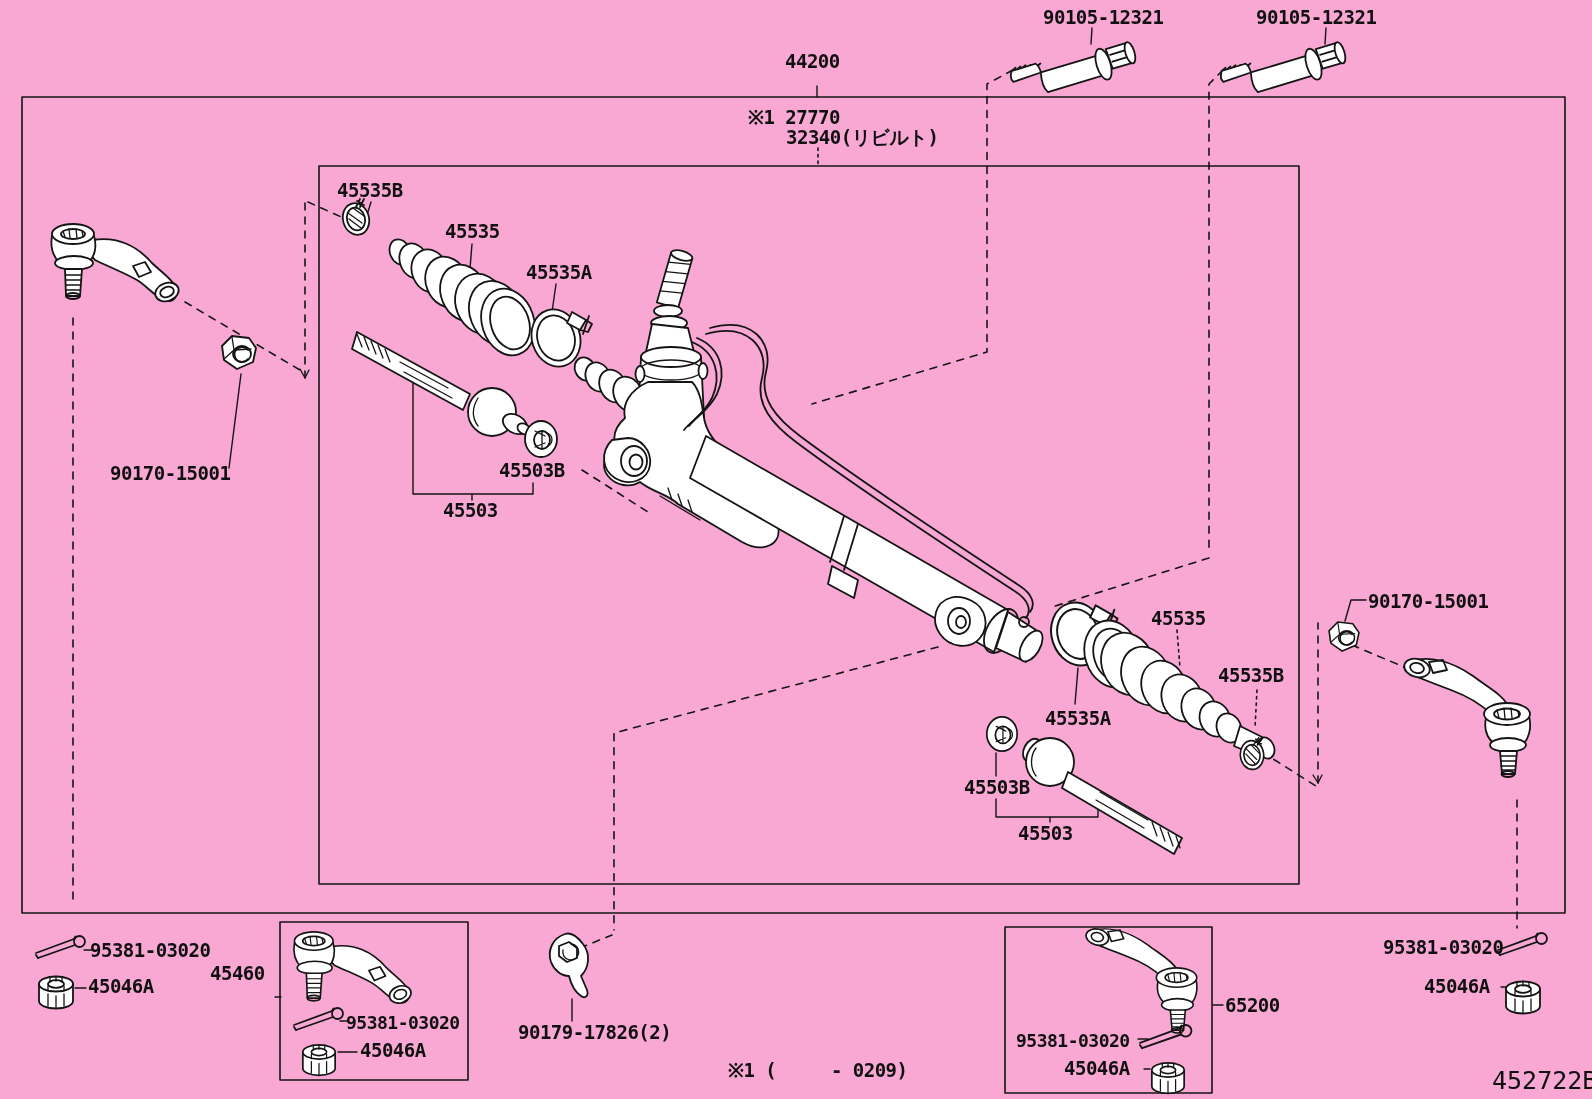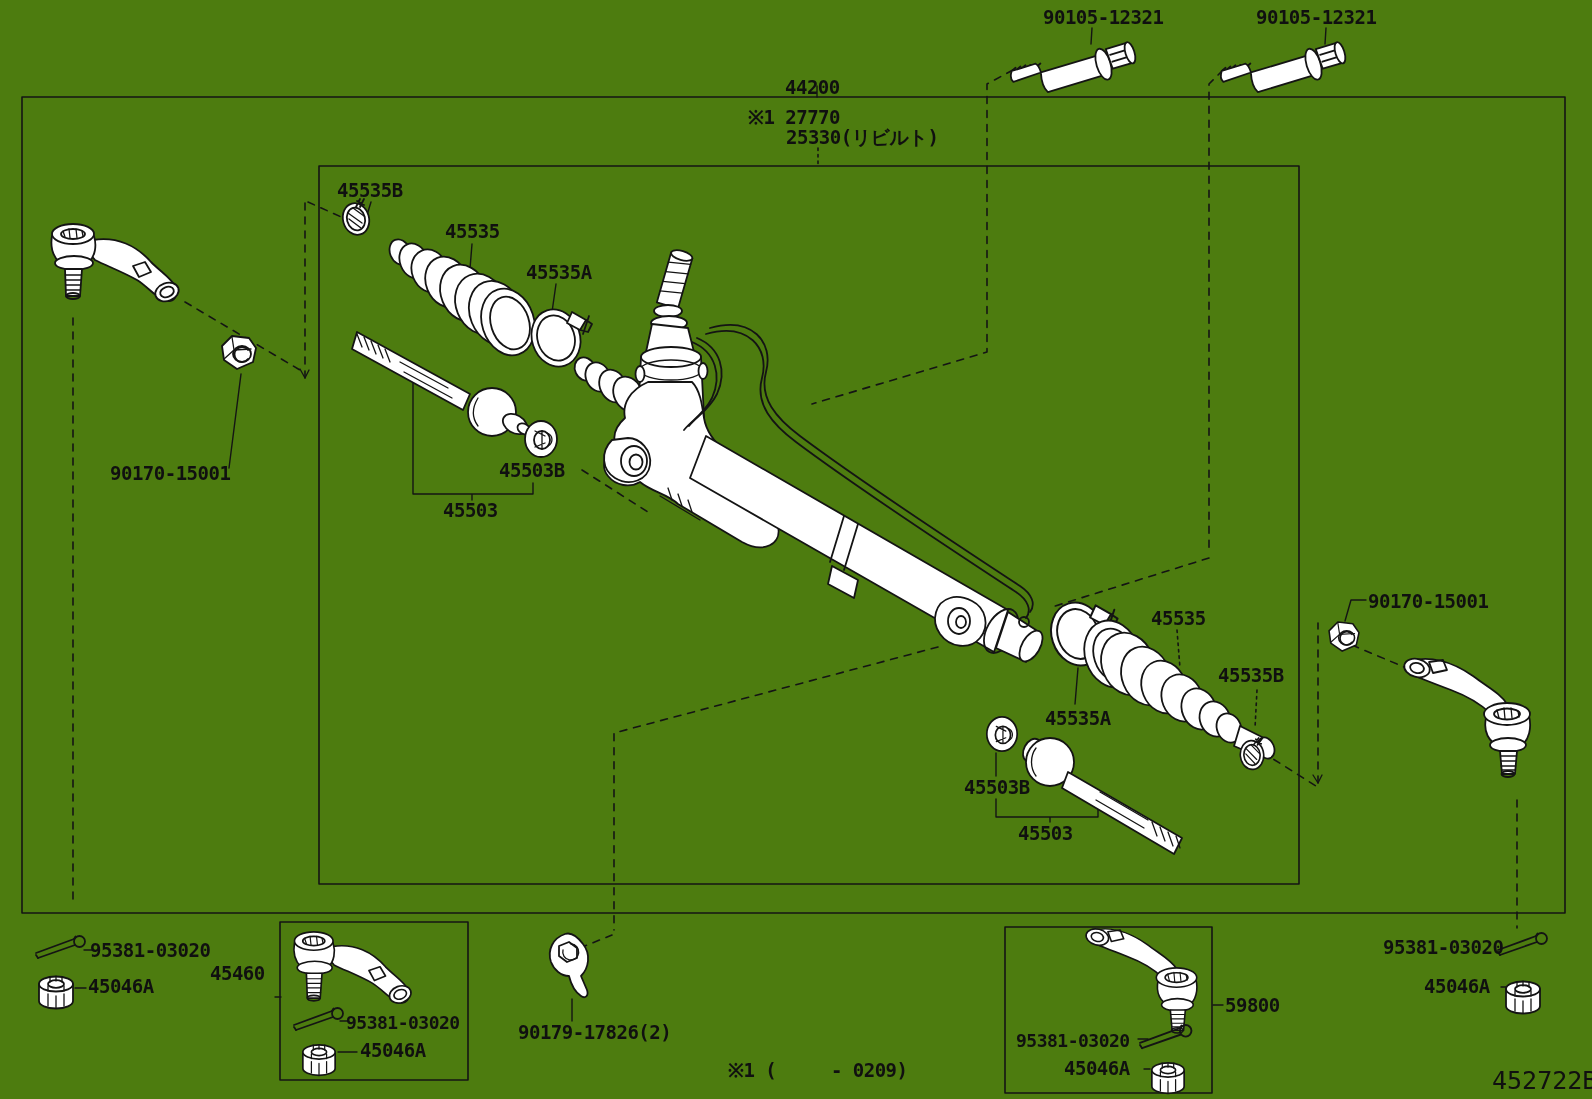--- a/index.html
+++ b/index.html
@@ -1,16 +1,16 @@
 <!DOCTYPE html>
 <html><head>
 <meta charset="utf-8">
 <style>
   html,body{margin:0;padding:0;background:#fff;}
-  .stage{position:relative;width:1592px;height:1099px;background:#4d7c0f;overflow:hidden;
+  .stage{position:relative;width:1592px;height:1099px;background:#f9a8d4;overflow:hidden;
          font-family:"DejaVu Sans Mono",monospace;}
   .stage svg{position:absolute;left:0;top:0;}
   .lbl{position:absolute;font-weight:bold;font-size:19px;line-height:19px;
        letter-spacing:-0.5px;color:#101010;white-space:pre;}
   .lbl.small{font-size:18px;}
   .code{position:absolute;font-weight:normal;font-size:25px;color:#101010;
         font-family:"DejaVu Sans Mono",monospace;letter-spacing:0;}
   
   svg *{stroke:#141414;fill:none;stroke-width:1.8;stroke-linecap:round;stroke-linejoin:round;}
   svg .f{fill:#ffffff;}
@@ -322,23 +322,23 @@
     <use href="#cotterpin" transform="translate(1498,932)"></use>
   </g>
   <g>
     <use href="#castlenut" transform="translate(1523,989)"></use>
   </g>
 </svg>
 
   <div class="lbl" style="left:1043px;top:8px">90105-12321</div>
   <div class="lbl" style="left:1256px;top:8px">90105-12321</div>
 
-  <div class="lbl" style="left:785px;top:78px">44200</div>
+  <div class="lbl" style="left:785px;top:52px">44200</div>
   <div class="lbl" style="left:748px;top:108px">※1 27770</div>
-  <div class="lbl" style="left:786px;top:128px">25330(リビルト)</div>
+  <div class="lbl" style="left:786px;top:128px">32340(リビルト)</div>
 
   <div class="lbl" style="left:337px;top:181px">45535B</div>
   <div class="lbl" style="left:445px;top:222px">45535</div>
   <div class="lbl" style="left:526px;top:263px">45535A</div>
   <div class="lbl" style="left:110px;top:464px">90170-15001</div>
   <div class="lbl" style="left:499px;top:461px">45503B</div>
   <div class="lbl" style="left:443px;top:501px">45503</div>
 
   <div class="lbl" style="left:1151px;top:609px">45535</div>
   <div class="lbl" style="left:1218px;top:666px">45535B</div>
@@ -349,21 +349,21 @@
 
   <div class="lbl" style="left:90px;top:941px">95381-03020</div>
   <div class="lbl" style="left:88px;top:977px">45046A</div>
   <div class="lbl" style="left:210px;top:964px">45460</div>
   <div class="lbl small" style="left:346px;top:1013px">95381-03020</div>
   <div class="lbl" style="left:360px;top:1041px">45046A</div>
 
   <div class="lbl" style="left:518px;top:1023px">90179-17826(2)</div>
   <div class="lbl" style="left:728px;top:1061px">※1 (     - 0209)</div>
 
-  <div class="lbl" style="left:1225px;top:996px">59800</div>
+  <div class="lbl" style="left:1225px;top:996px">65200</div>
   <div class="lbl small" style="left:1016px;top:1031px">95381-03020</div>
   <div class="lbl" style="left:1064px;top:1059px">45046A</div>
 
   <div class="lbl" style="left:1383px;top:938px">95381-03020</div>
   <div class="lbl" style="left:1424px;top:977px">45046A</div>
 
   <div class="code" style="left:1492px;top:1066px">452722B</div>
 </div>
 
 </body></html>

